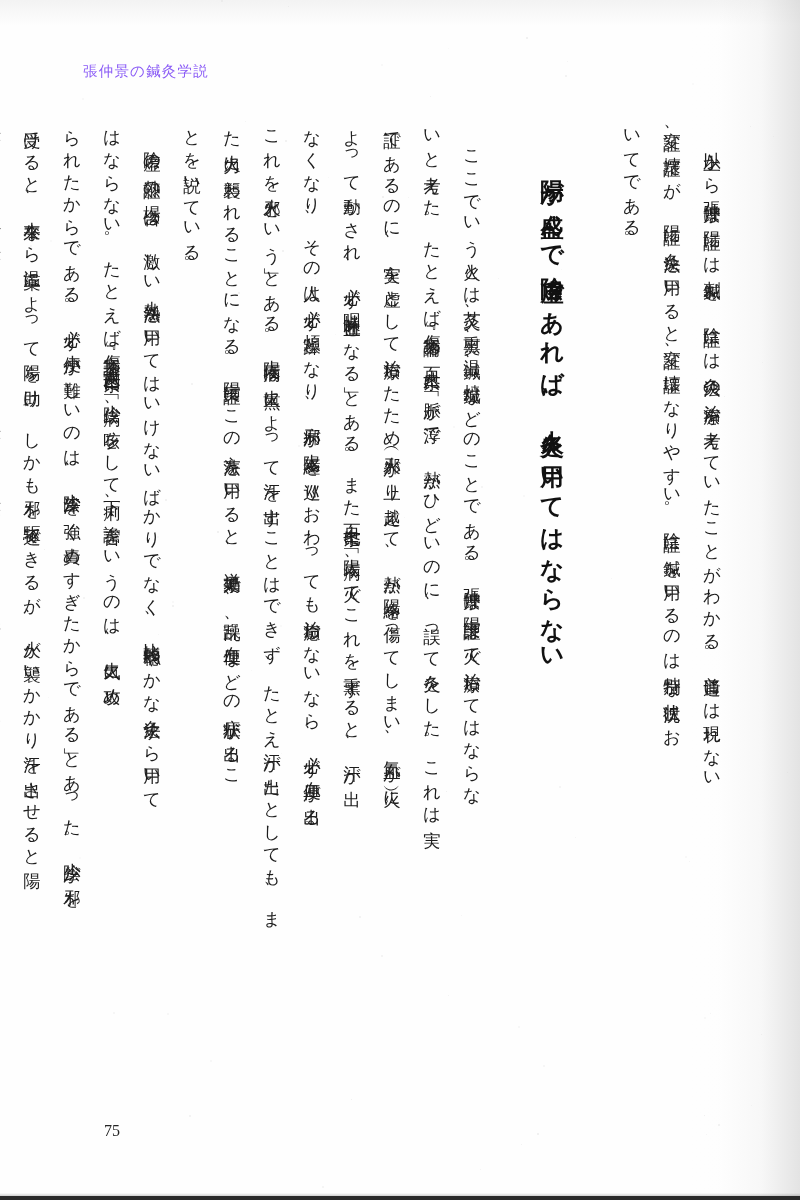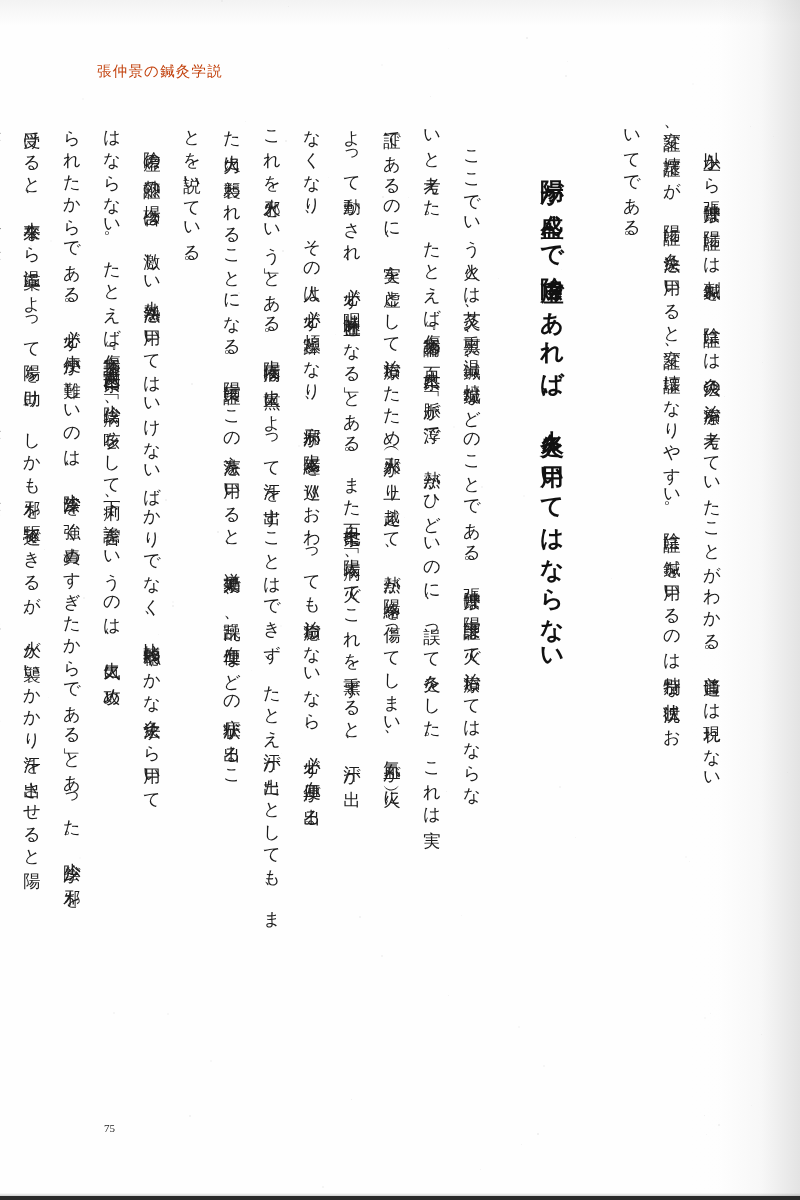--- a/index.html
+++ b/index.html
@@ -53,35 +53,35 @@
   #bottom-rule-soft {
     position: absolute;
     left: 0; right: 0; bottom: 4px;
     height: 3px;
     background: linear-gradient(to top, rgba(120,120,120,0.35), rgba(255,255,255,0));
   }
 
   
   #running-head {
     position: absolute;
-    left: 97px;
+    left: 83px;
     top: 62px;
     font-size: 14.5px;
     letter-spacing: 1.2px;
-    color: #c2410c;
+    color: #8b5cf6;
     white-space: nowrap;
     font-family: "Liberation Serif", "DejaVu Serif", serif;
   }
 
   
   #folio {
     position: absolute;
     left: 104px;
     top: 1122px;
-    font-size: 11px;
+    font-size: 16px;
     color: #242424;
     font-family: "Liberation Serif", "DejaVu Serif", serif;
   }
 
   
   #textblock {
     position: absolute;
     left: 92px;
     top: 118px;
     width: 640px;

